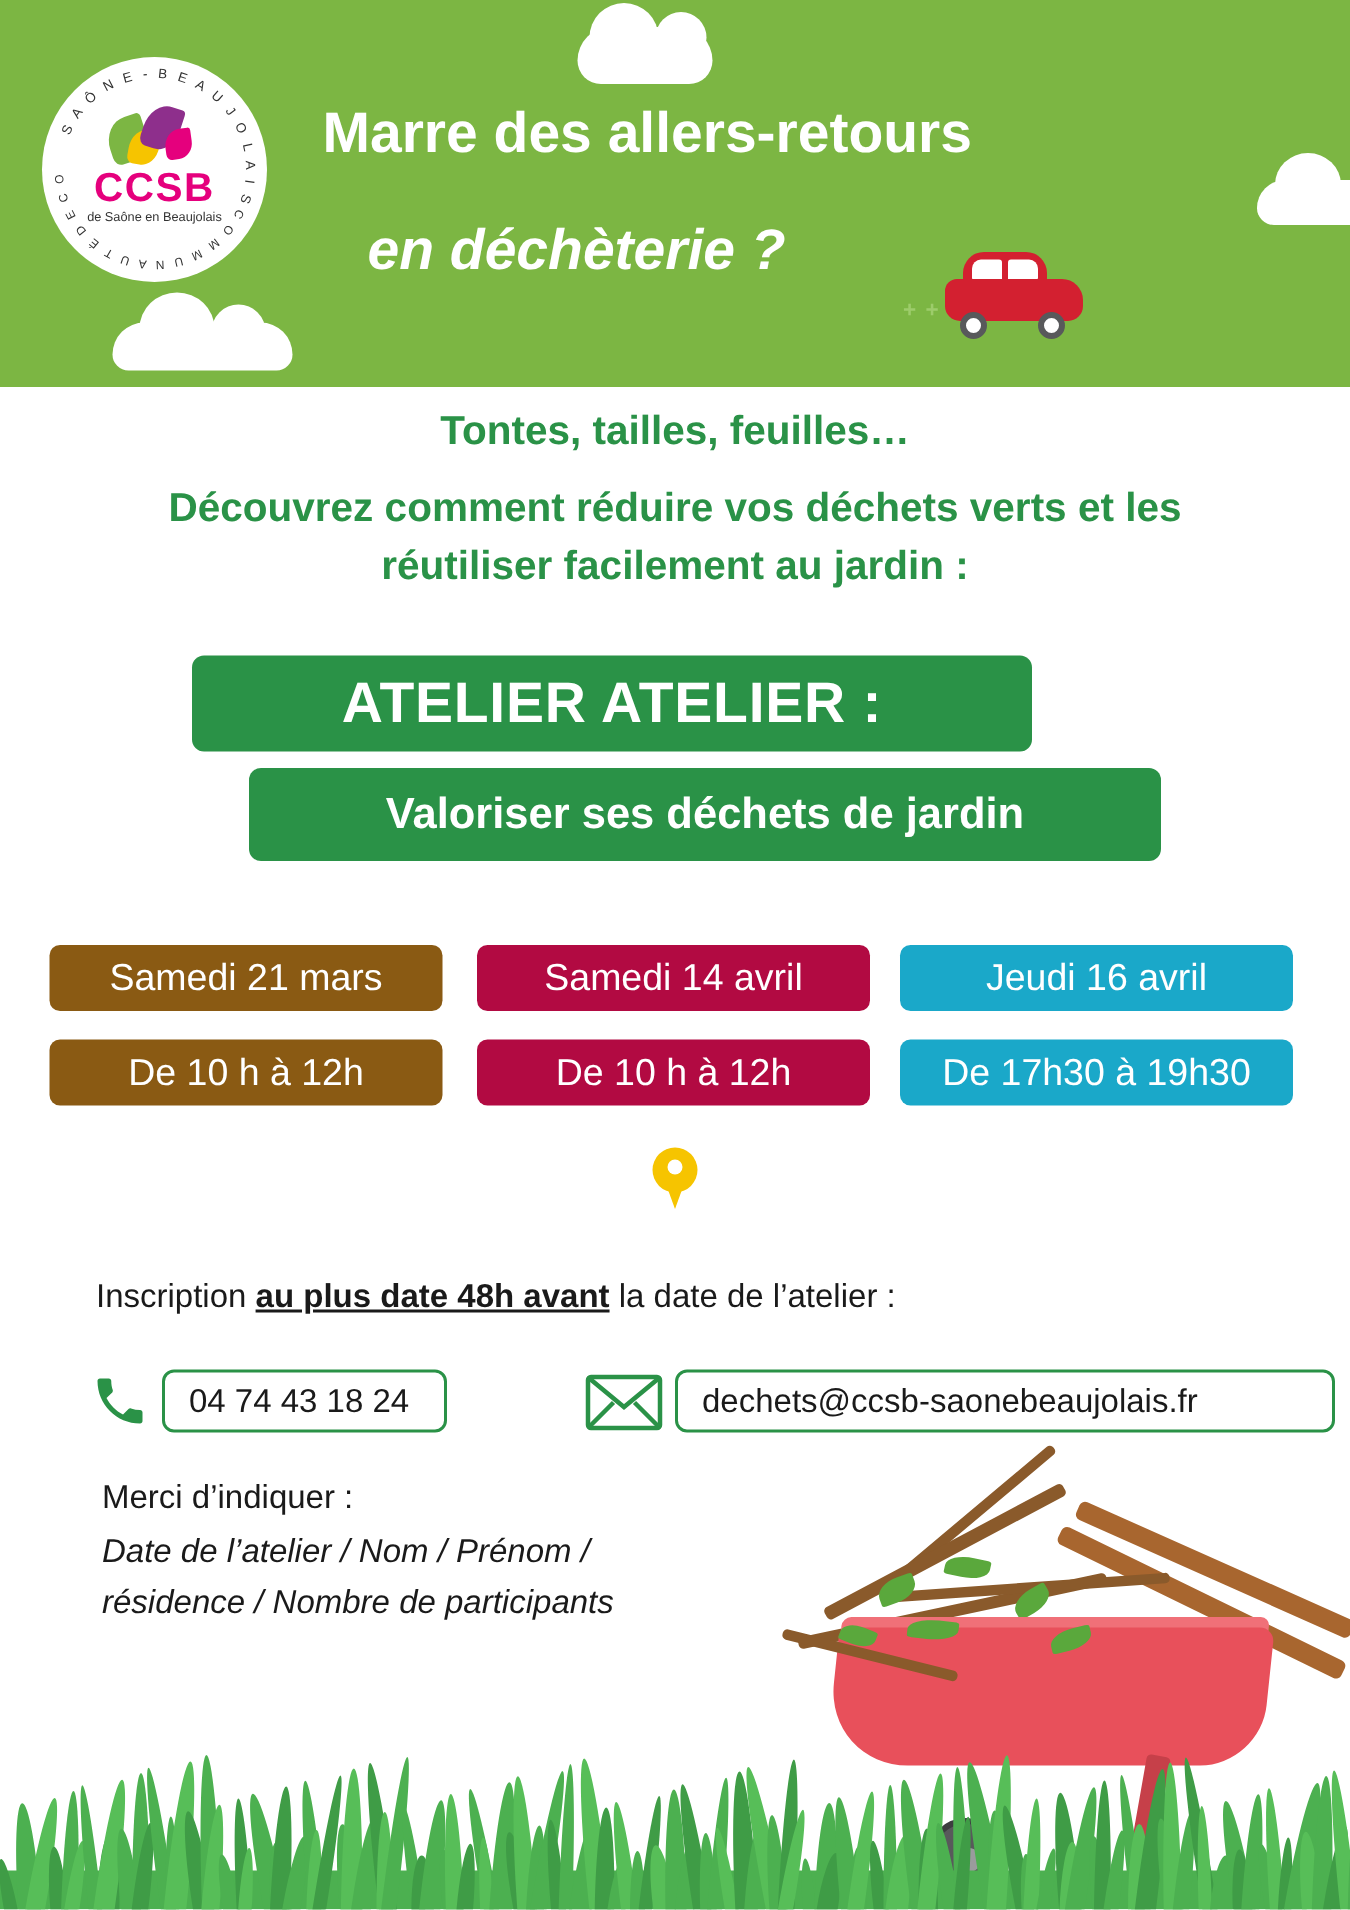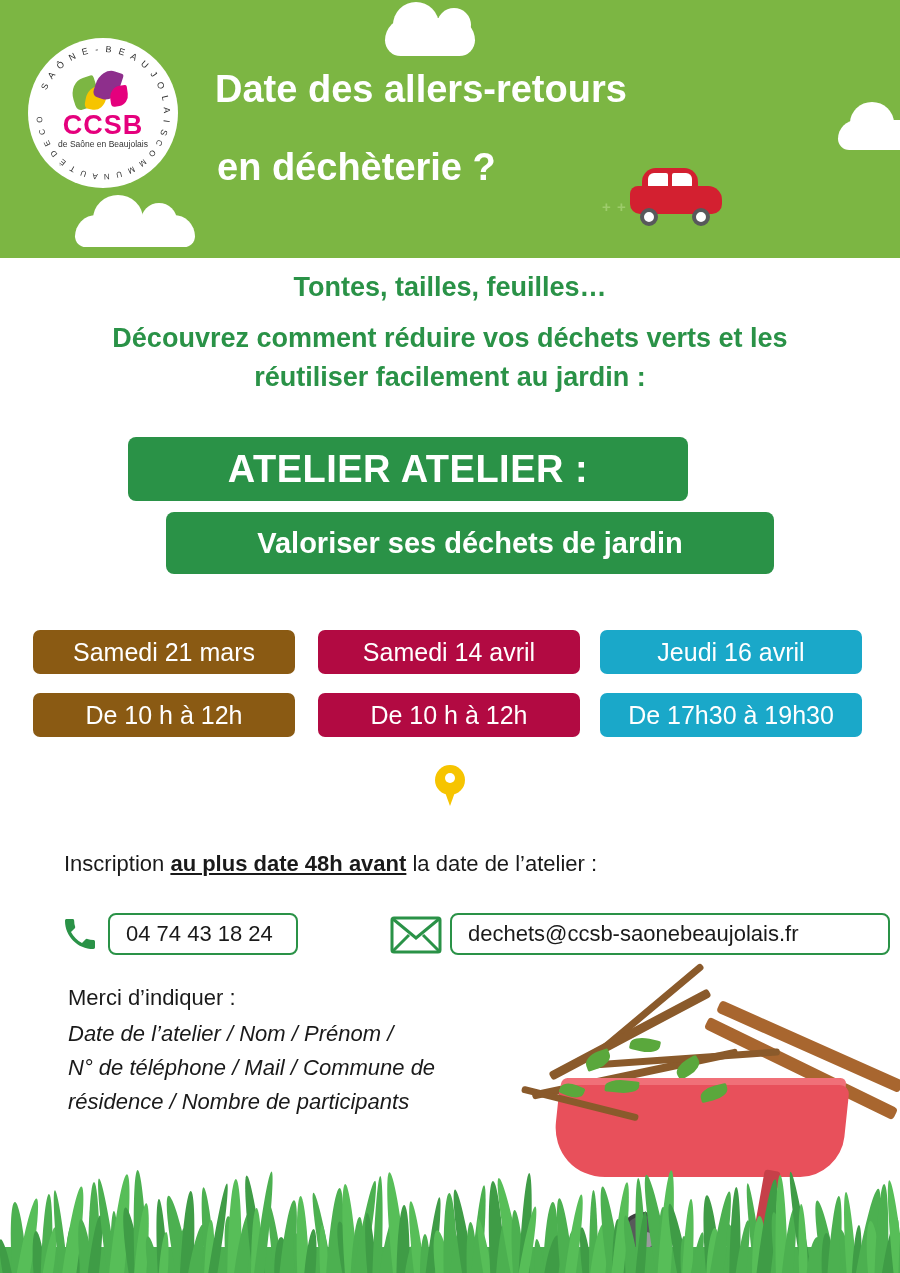--- a/index.html
+++ b/index.html
@@ -72,21 +72,21 @@
 
   .headline {
     position: absolute;
     left: 215px; top: 70px;
     width: 600px;
     color: #ffffff;
     font-size: 38px;
     font-weight: 700;
     line-height: 1.05;
   }
-  .headline .line2 { display: block; margin-top: 38px; margin-left: 2px; }
+  .headline .line2 { display: block; margin-top: 38px; margin-left: 30px; font-style: italic; }
 
   
   .car { position: absolute; left: 630px; top: 168px; width: 96px; height: 58px; }
   .car-body { position: absolute; left: 0; top: 18px; width: 92px; height: 28px; background: #d32030; border-radius: 8px 14px 10px 10px; }
   .car-top { position: absolute; left: 12px; top: 0px; width: 56px; height: 26px; background: #d32030; border-radius: 14px 14px 2px 2px; }
   .car-win { position: absolute; left: 18px; top: 5px; width: 20px; height: 16px; background: #fff; border-radius: 6px 2px 2px 4px;}
   .car-win2 { position: absolute; left: 42px; top: 5px; width: 20px; height: 16px; background: #fff; border-radius: 2px 6px 4px 2px;}
   .wheel { position: absolute; top: 40px; width: 18px; height: 18px; border-radius: 50%; background: #fff; border: 4px solid #58595b;}
   .wheel-l { left: 10px; } .wheel-r { left: 62px; }
   .fumes { position: absolute; left: -28px; top: 30px; color: #9dcc6b; font-size: 15px; font-weight: 700; letter-spacing: 1px;}
@@ -267,21 +267,21 @@
       <span class="leafy leaf-green"></span>
       <span class="leafy leaf-yellow"></span>
       <span class="leafy leaf-purple"></span>
       <span class="leafy leaf-pink"></span>
     </div>
     <div class="logo-name">CCSB</div>
     <div class="logo-sub">de Saône en Beaujolais</div>
   </div>
 
   <div class="headline">
-    <span>Date des allers-retours</span>
+    <span>Marre des allers-retours</span>
     <span class="line2">en déchèterie ?</span>
   </div>
 
   <div class="car">
     <div class="fumes">+ +</div>
     <div class="car-top"></div>
     <div class="car-win"></div>
     <div class="car-win2"></div>
     <div class="car-body"></div>
     <div class="wheel wheel-l"></div>
@@ -338,21 +338,20 @@
       <path d="M3 3 L26 22 L49 3" fill="none" stroke="#2a9247" stroke-width="3"></path>
       <path d="M3 35 L19 19 M49 35 L33 19" fill="none" stroke="#2a9247" stroke-width="3"></path>
     </svg>
   </div>
   <div class="contact-pill mail-pill">dechets@ccsb-saonebeaujolais.fr</div>
 </div>
 
 <div class="merci">
   <div class="title">Merci d’indiquer :</div>
   <div class="it">Date de l’atelier / Nom / Prénom /</div>
-  <div class="it">N° de téléphone / Mail / Commune de</div>
   <div class="it">résidence / Nombre de participants</div>
 </div>
 
 <div class="barrow">
   <div class="barrow-handle handle-1"></div>
   <div class="barrow-handle handle-2"></div>
   <div class="twig t3"></div>
   <div class="twig t1"></div>
   <div class="twig t2"></div>
   <div class="twig t4"></div>

